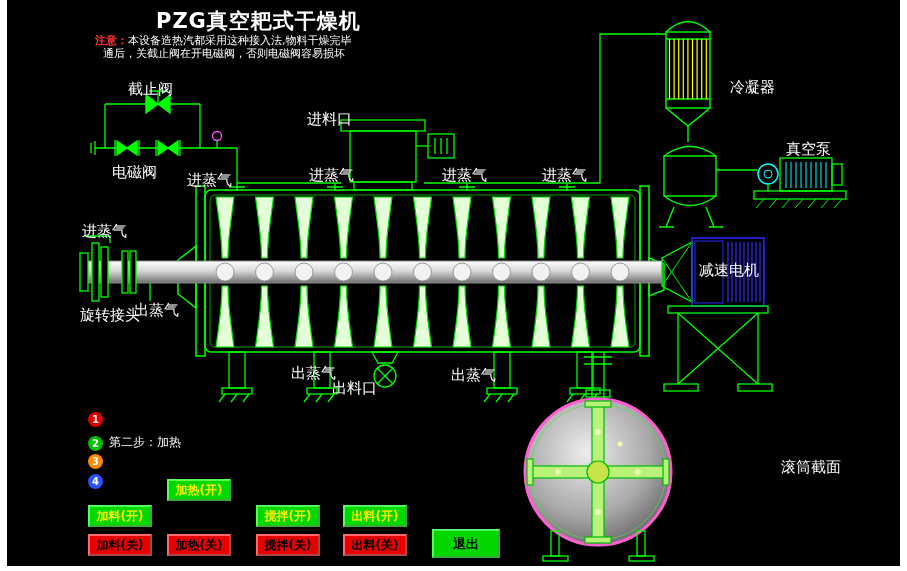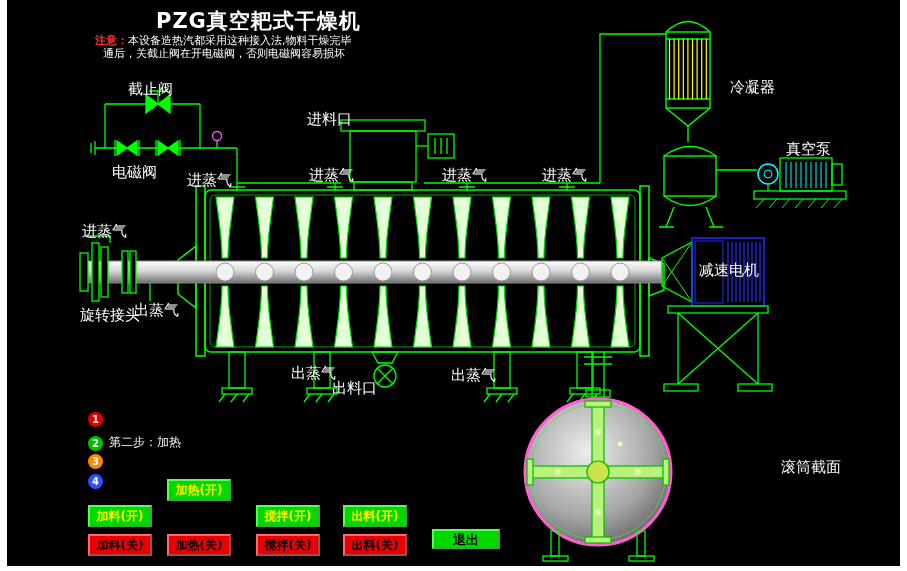--- a/index.html
+++ b/index.html
@@ -16,21 +16,21 @@
   .step{position:absolute;display:flex;align-items:flex-start;gap:6px;z-index:5}
   .dot{width:15px;height:15px;border-radius:50%;color:#fff;font-size:10px;font-weight:bold;
        display:flex;align-items:center;justify-content:center;flex:0 0 15px}
   .dot1{background:#e00000}.dot2{background:#00c000}.dot3{background:#ff8800}.dot4{background:#2b50ff}
   .step-text{color:#fff;font-size:12px;line-height:1.15;white-space:pre-line}
   .btn{position:absolute;width:64px;height:22px;font-size:12px;font-weight:bold;z-index:6;
        display:flex;align-items:center;justify-content:center;cursor:pointer;
        font-family:"DejaVu Sans","Liberation Sans",sans-serif;padding:0}
   .btn-on{background:#00d800;color:#ffee00;border:2px outset #55ff55}
   .btn-off{background:#e80000;color:#000000;border:2px outset #ff6a6a}
-  #btn-exit{position:absolute;left:432px;top:529px;width:68px;height:20px;background:#00d800;
+  #btn-exit{position:absolute;left:432px;top:529px;width:68px;height:29px;background:#00d800;
        color:#000;font-size:13px;font-weight:bold;border:2px outset #55ff55;z-index:6;cursor:pointer;
        font-family:"DejaVu Sans","Liberation Sans",sans-serif}
 </style>
 </head>
 <body>
 
 <div id="screen">
   <div id="canvas"></div>
 
   <svg id="diagram" width="907" height="571" viewBox="0 0 907 571">

